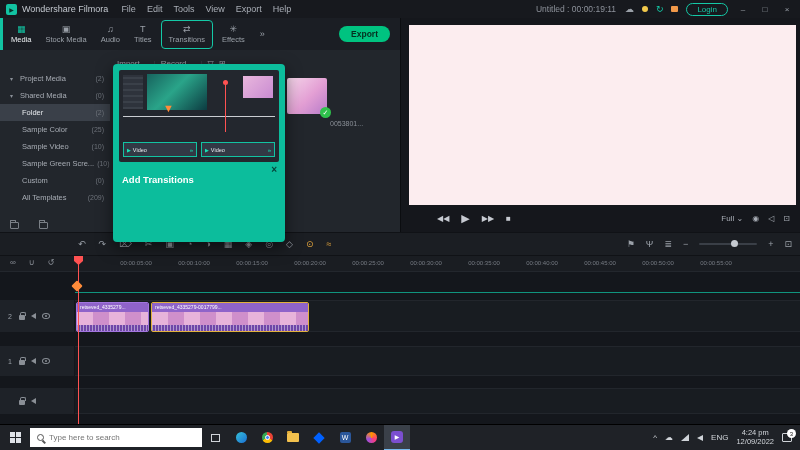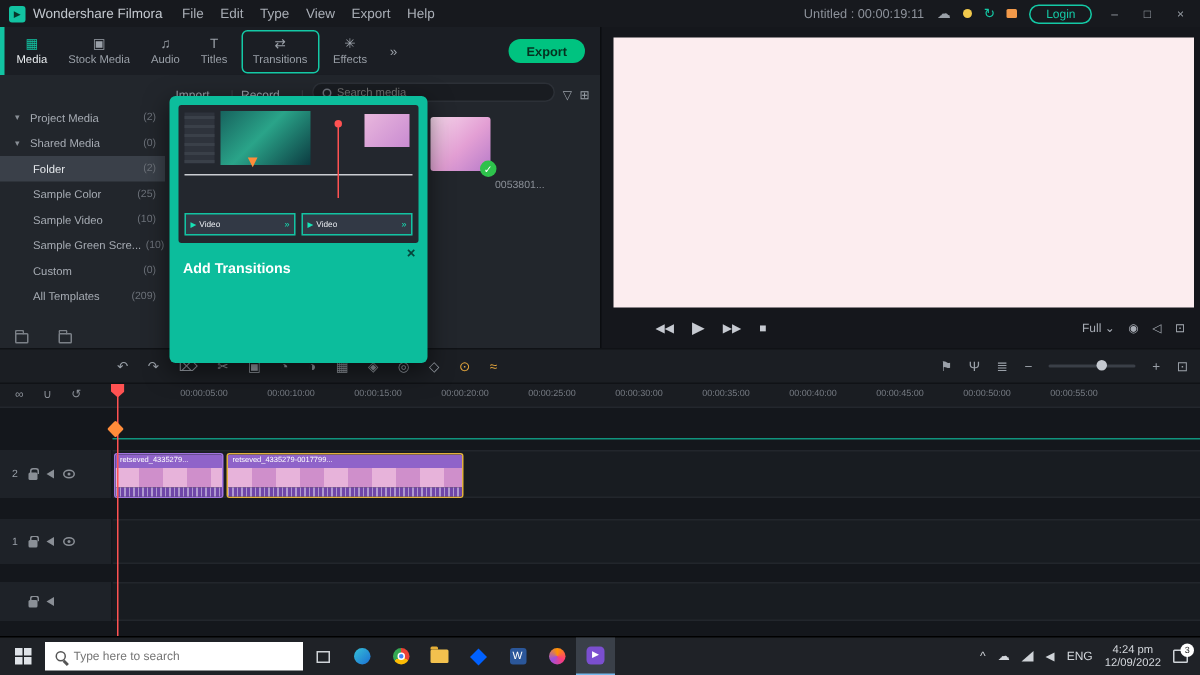--- a/index.html
+++ b/index.html
@@ -192,21 +192,21 @@
 <div class="app">
 
   <div class="titlebar">
     <div class="applogo">
         <span>▶</span>
       </div>
     <span class="apptitle">Wondershare Filmora</span>
     <nav class="menus">
       <span>File</span>
       <span>Edit</span>
-      <span>Type</span>
+      <span>Tools</span>
       <span>View</span>
       <span>Export</span>
       <span>Help</span>
     </nav>
     <span class="doctitle">Untitled : 00:00:19:11</span>
     <div class="tbright">
       <span class="cloudg">☁</span>
       <span class="bulb"></span>
       <span class="syncg">↻</span>
       <span class="cart"></span>
@@ -251,24 +251,20 @@
       <span class="mt-dd">
         <span>Import</span>
         <span>⌄</span>
       </span>
       <span class="mt-sep">|</span>
       <span class="mt-dd">
         <span>Record</span>
         <span>⌄</span>
       </span>
       <span class="mt-sep">|</span>
-      <div class="searchbox">
-        <span class="mag"></span>
-        <input placeholder="Search media" style="">
-      </div>
       <span>▽</span>
       <span>⊞</span>
     </div>
 
     <div class="sidebar">
       <div class="srow">
         <span class="caret">▾</span>
         <span>Project Media</span>
         <span class="cnt">(2)</span>
       </div>

